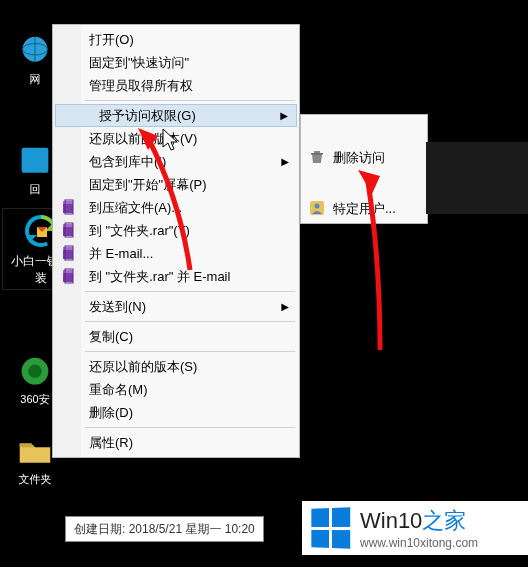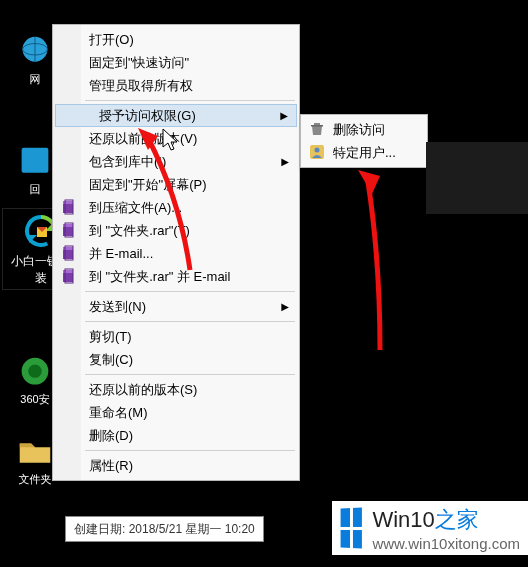--- a/index.html
+++ b/index.html
@@ -92,21 +92,21 @@
     position: absolute;
     left: 300px;
     top: 114px;
     width: 128px;
     background: #f8f8f8;
     border: 1px solid #b8b8b8;
     box-shadow: 2px 2px 4px rgba(0,0,0,.4);
     padding: 3px 2px;
   }
   .sub .icol { width: 26px; }
-  .sub .item { padding-left: 30px; }
+  .sub .item { padding-left: 30px; margin-top: 28px; }
 
   
   .cursor {
     position: absolute;
     left: 162px; top: 128px;
     z-index: 30;
     pointer-events: none;
   }
 
   
@@ -134,39 +134,39 @@
     font-size: 12px;
     line-height: 16px;
     color: #333;
     margin-left: 17px;
   }
 
   
   .watermark {
     position: absolute;
     right: 0; bottom: 12px;
-    width: 196px; height: 54px;
+    width: 226px; height: 54px;
     background: #fff;
     display: flex;
     align-items: center;
     padding: 4px 8px;
   }
   .watermark .wlogo {
     width: 40px; height: 40px;
     display: grid;
     grid-template-columns: 1fr 1fr;
     grid-template-rows: 1fr 1fr;
     gap: 3px;
     transform: perspective(120px) rotateY(-14deg);
     margin-right: 10px;
   }
   .watermark .wlogo div { background: #0a7cdc; }
   .watermark .wt1 { font-size: 22px; font-weight: 500; color:#222; }
   .watermark .wt1 .accent { color: #0a7cdc; }
-  .watermark .wt2 { font-size: 15px; color:#666; }
+  .watermark .wt2 { font-size: 12px; color:#666; }
 
 </style>
 </head>
 <body>
 
 <div class="desk-icon d1">
   <div class="img">
     <svg viewBox="0 0 44 36">
         <circle cx="22" cy="16" r="13" fill="#2aa0d8"></circle>
         <ellipse cx="22" cy="16" rx="13" ry="6" fill="none" stroke="#0d5a82" stroke-width="1"></ellipse>
@@ -244,21 +244,20 @@
           <rect x="4" y="1" width="8" height="14" fill="none" stroke="#5a2585"></rect>
         </svg></span><span>并 E-mail...</span></div>
     <div class="item"><span class="mi-icon"><svg width="16" height="16" viewBox="0 0 16 16">
           <rect x="2" y="2" width="10" height="12" fill="#7a3da8"></rect>
           <rect x="2" y="2" width="10" height="3" fill="#a56bd0"></rect>
           <rect x="4" y="1" width="8" height="14" fill="none" stroke="#5a2585"></rect>
         </svg></span><span>到 "文件夹.rar" 并 E-mail</span></div>
     <div class="sep"></div>
     <div class="item"><span>发送到(N)</span><span class="arrow">▶</span></div>
     <div class="sep"></div>
-    <div class="item"><span>剪切(T)</span></div>
     <div class="item"><span>复制(C)</span></div>
     <div class="sep"></div>
     <div class="item"><span>还原以前的版本(S)</span></div>
     <div class="item"><span>重命名(M)</span></div>
     <div class="item"><span>删除(D)</span></div>
     <div class="sep"></div>
     <div class="item"><span>属性(R)</span></div>
   </div>
 
 <div class="sub" id="sub">

